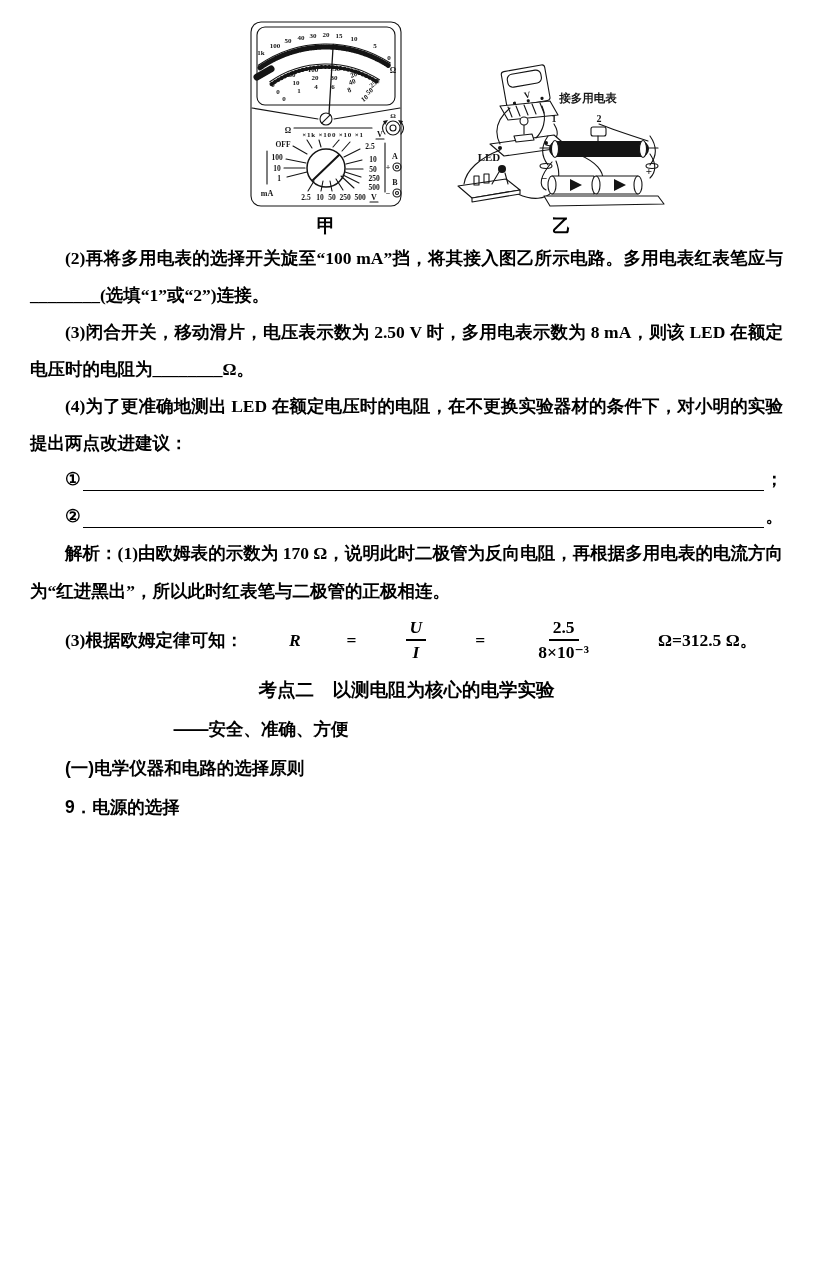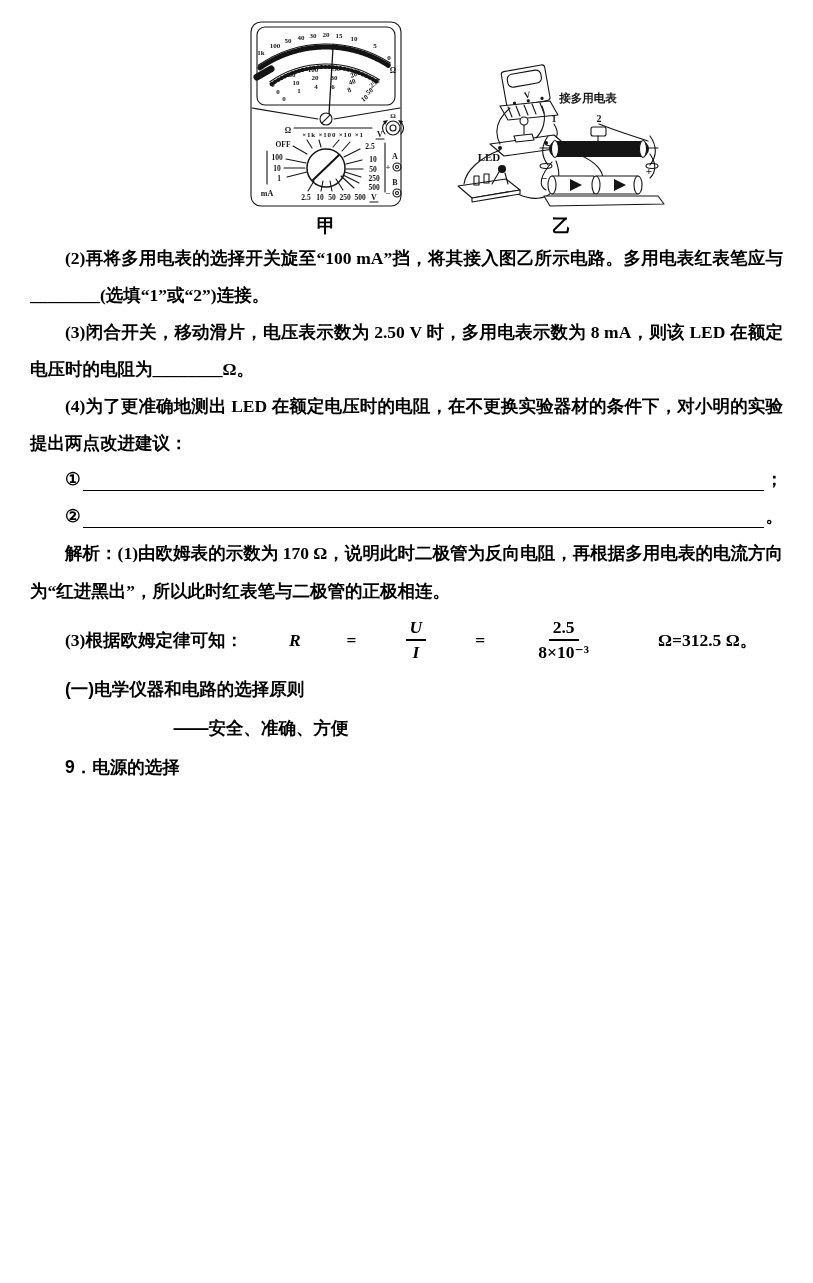--- a/index.html
+++ b/index.html
@@ -286,17 +286,18 @@
     <span class="seg">=</span>
     <span class="frac">
       <span class="num">2.5</span>
       <span class="den">8×10⁻³</span>
     </span>
     <span class="tail">Ω=312.5 Ω。</span>
   </div>
 
 
 
+  <h3 class="center">考点二　以测电阻为核心的电学实验</h3>
+  <p class="sub dash">——安全、准确、方便</p>
   <p class="sub ind">(一)电学仪器和电路的选择原则</p>
-  <p class="sub dash">——安全、准确、方便</p>
   <p class="sub ind">9．电源的选择</p>
 
 </div>
 
 </body></html>

